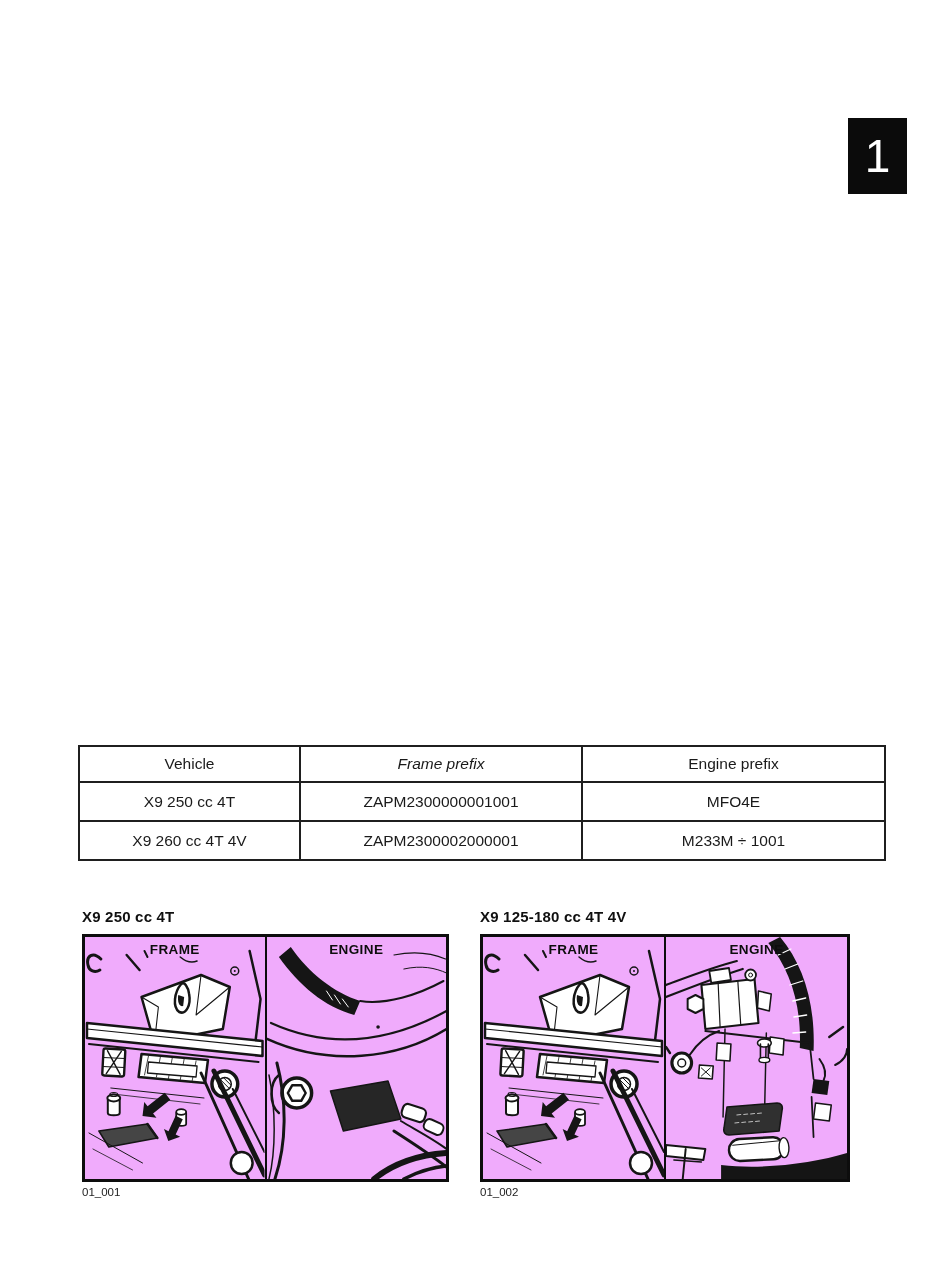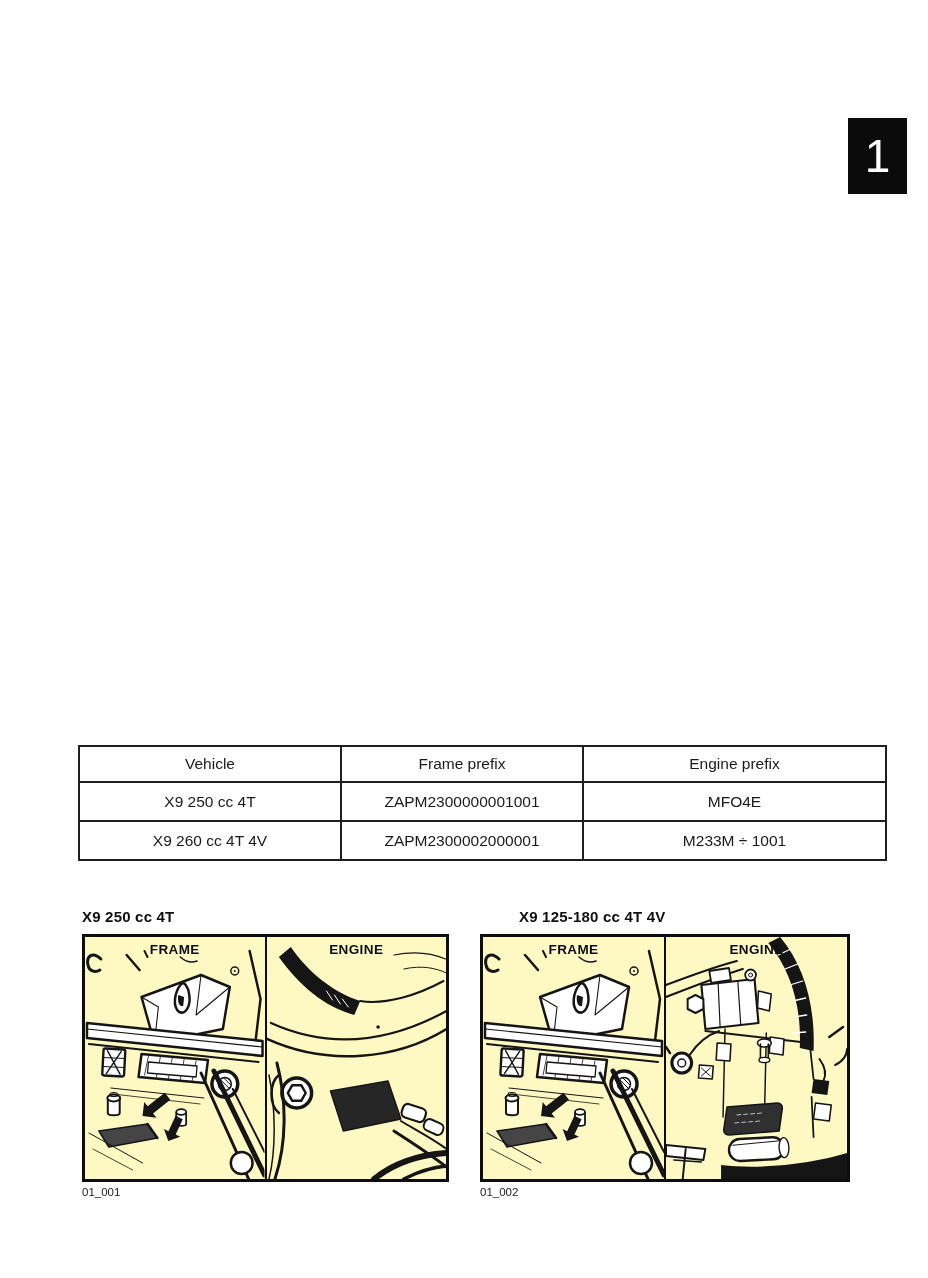--- a/index.html
+++ b/index.html
@@ -20,39 +20,39 @@
     position:absolute; left:78px; top:745px; width:766px;
     border-collapse:collapse; table-layout:fixed;
     font-size:15.5px; text-align:center; color:#1a1a1a;
   }
   .vin-table th, .vin-table td {
     border:2px solid #1f1f1f; font-weight:normal;
     overflow:hidden; white-space:nowrap;
   }
   .vin-table th { height:36px; }
   .vin-table td { height:39px; }
-  .col-vehicle { width:262px; }
-  .col-frame   { width:242px; }
+  .col-vehicle { width:221px; }
+  .col-frame   { width:282px;font-style:italic; }
   .col-engine  { width:303px; }
 
   .figure-title {
     position:absolute; top:908px; font-size:15px; font-weight:bold;
     color:#101010; letter-spacing:0.2px;
   }
   #fig1-title { left:82px; }
-  #fig2-title { left:480px;margin-left:39px; }
+  #fig2-title { left:480px; }
 
   .figure-box {
     position:absolute; top:934px; height:248px;
     border:3px solid #0d0d0d; background:#ffffff;
     display:flex;
   }
   #fig1-box { left:82px; width:367px; }
   #fig2-box { left:480px; width:370px; }
-  .panel { position:relative; flex:1 1 0; overflow:hidden; background:#fef9c3; }
+  .panel { position:relative; flex:1 1 0; overflow:hidden; background:#f0abfc; }
   .panel + .panel { border-left:2px solid #0d0d0d; }
   .panel-label {
     position:absolute; top:5px; left:0; right:0; z-index:2;
     text-align:center; font-size:13.5px; font-weight:bold;
     color:#0d0d0d; letter-spacing:0.4px;
   }
   .panel svg.art { position:absolute; left:0; top:0; width:100%; height:100%; }
 
   .figure-caption {
     position:absolute; top:1186px; font-size:11.5px; color:#222222;

